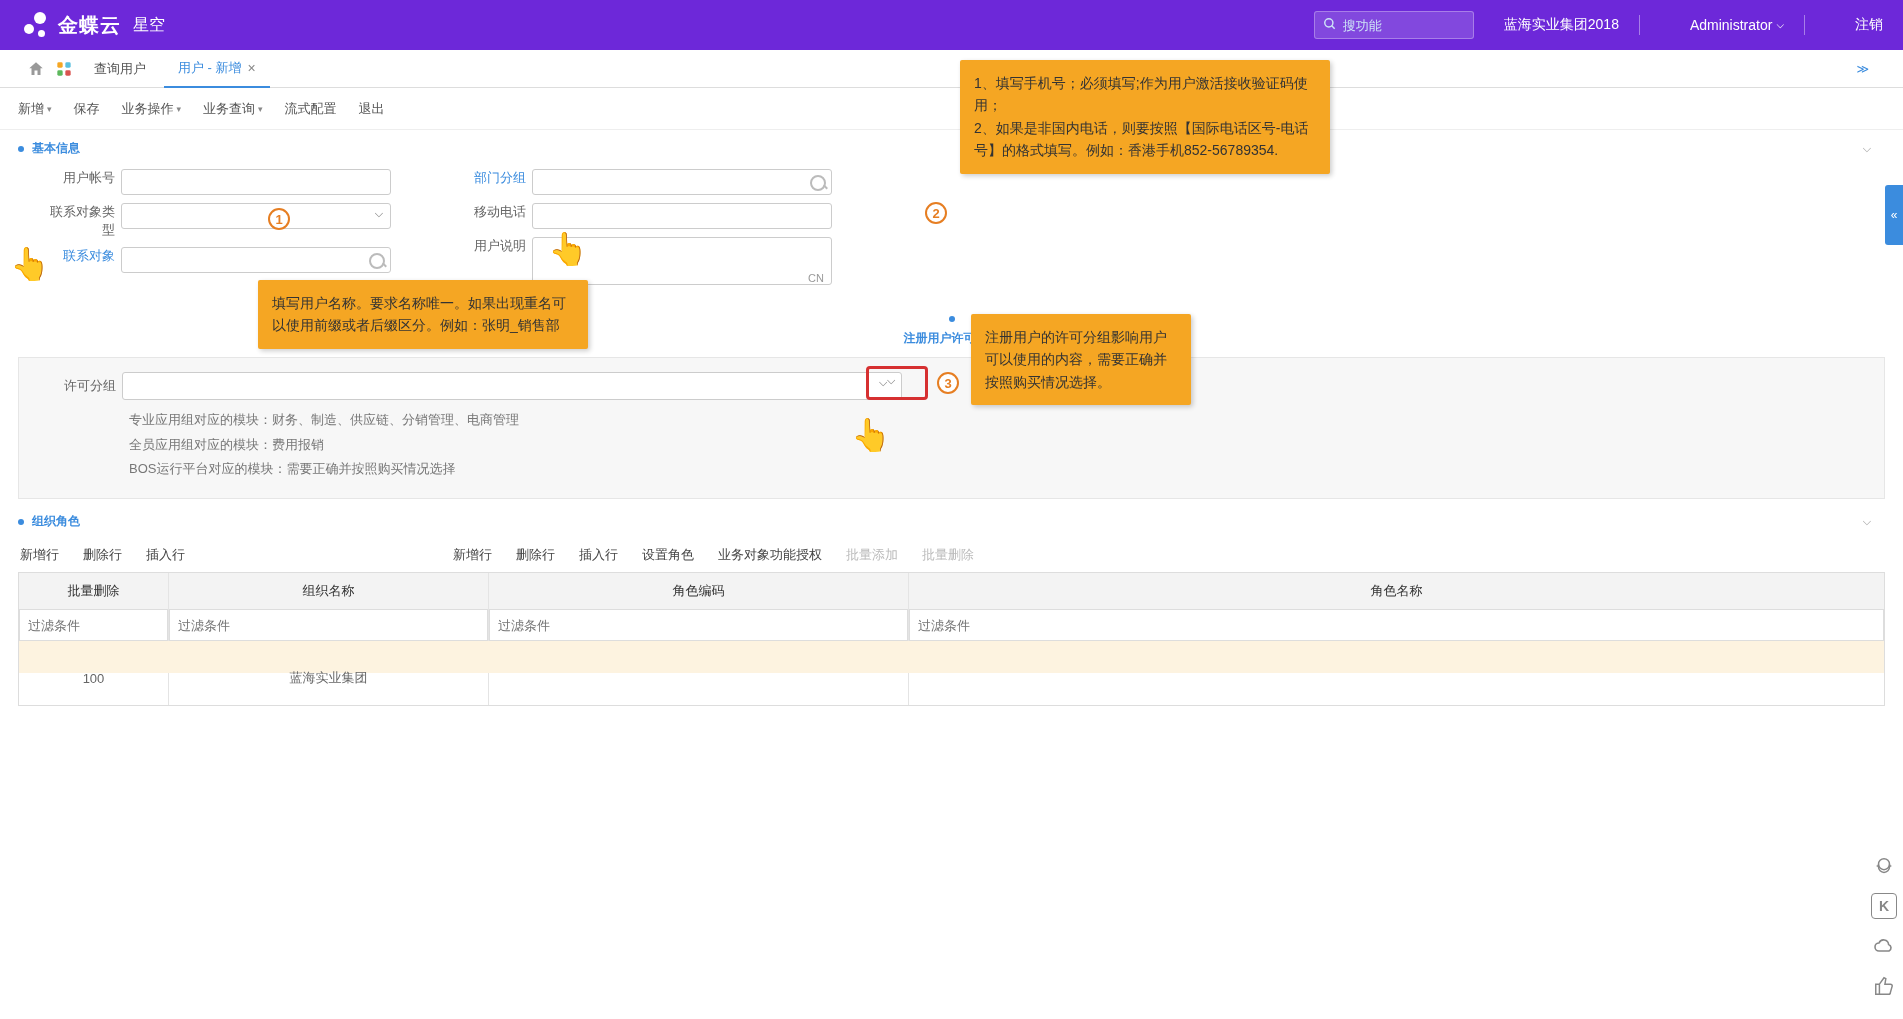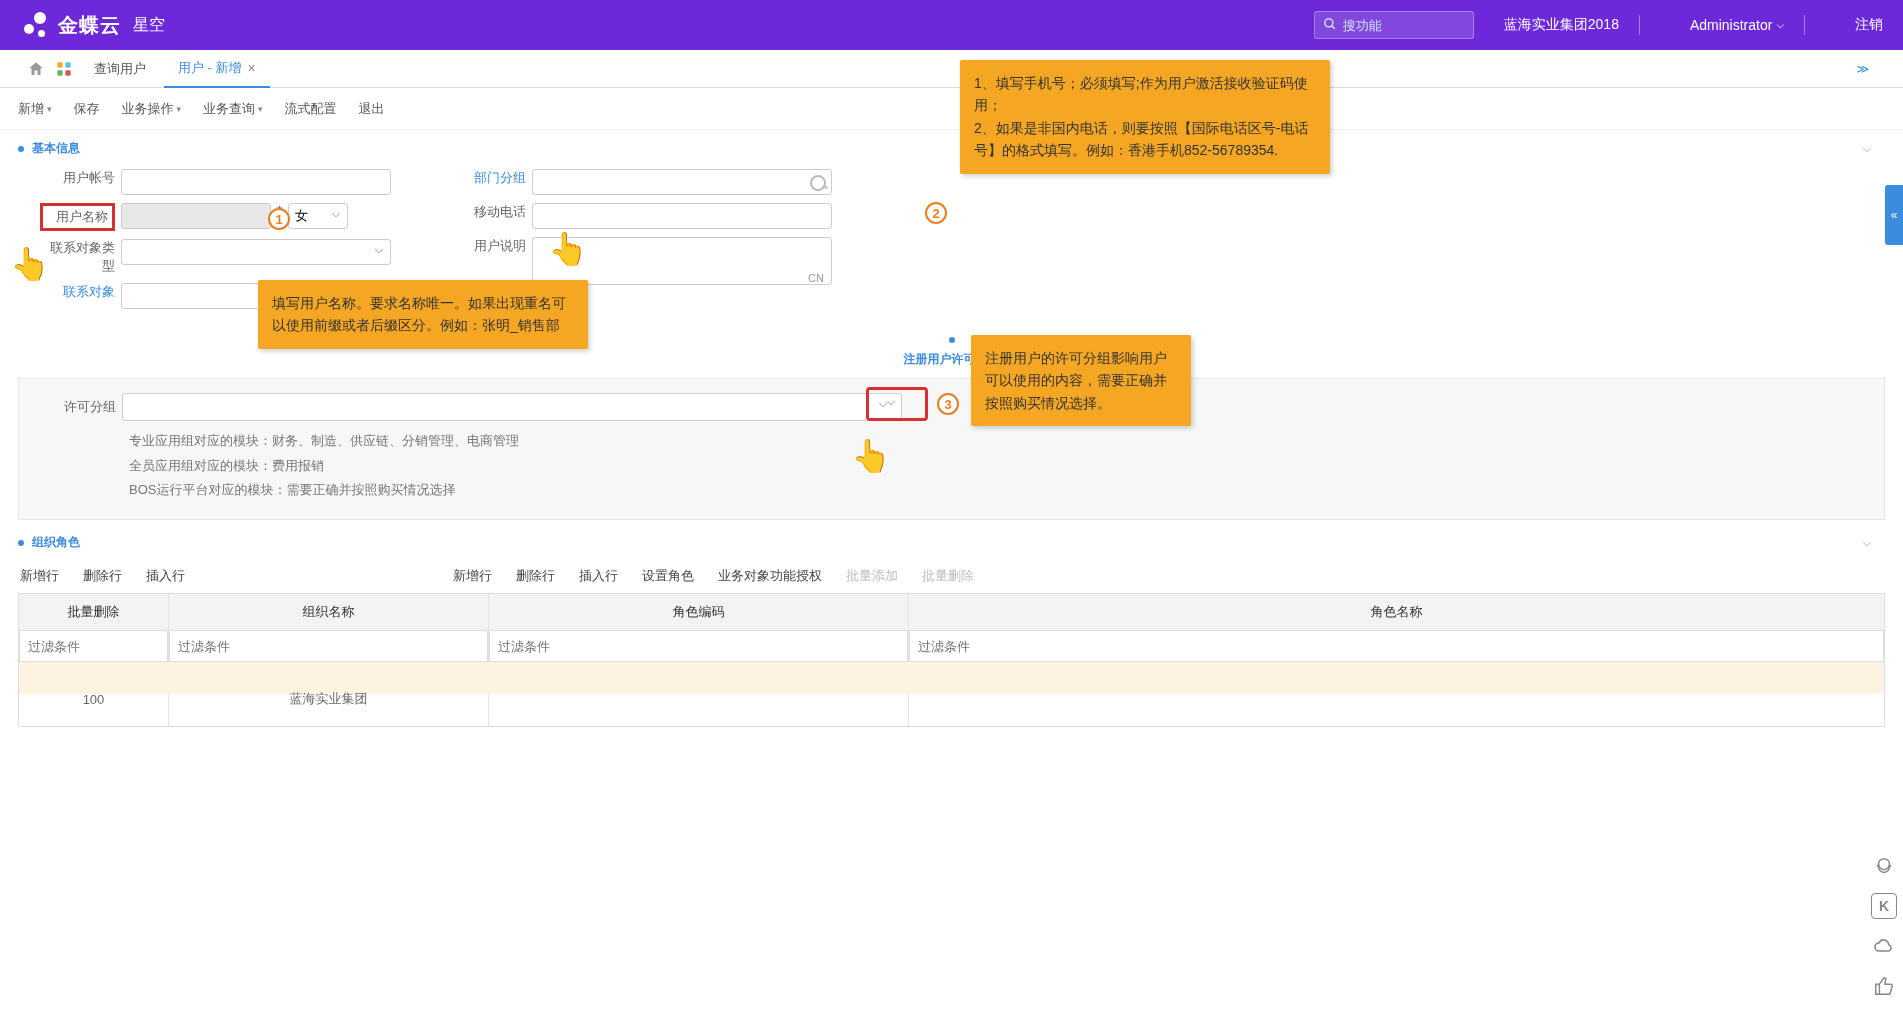--- a/index.html
+++ b/index.html
@@ -184,26 +184,20 @@
   <div class="section-collapse">⌵</div>
 </div>
 
 <div class="form-grid">
   <div class="form-col">
     <div class="form-row">
       <div class="form-label">用户帐号</div>
       <input class="form-input w270" style="">
     </div>
     <div class="form-row">
-      <div class="form-label hl-username" style="padding:2px 4px; width:75px;">用户名称</div>
-      <input class="form-input w150" style="background: rgb(232, 232, 232);">
-      <span class="req-mark">*</span>
-      <div class="select-arrow"><input class="form-input w60" readonly="" value="女" style=""></div>
-    </div>
-    <div class="form-row">
       <div class="form-label">联系对象类型</div>
       <div class="select-arrow"><input class="form-input w270" style=""></div>
     </div>
     <div class="form-row">
       <div class="form-label link">联系对象</div>
       <div class="search-suffix"><input class="form-input w270" style=""></div>
     </div>
   </div>
 
   <div class="form-col">

